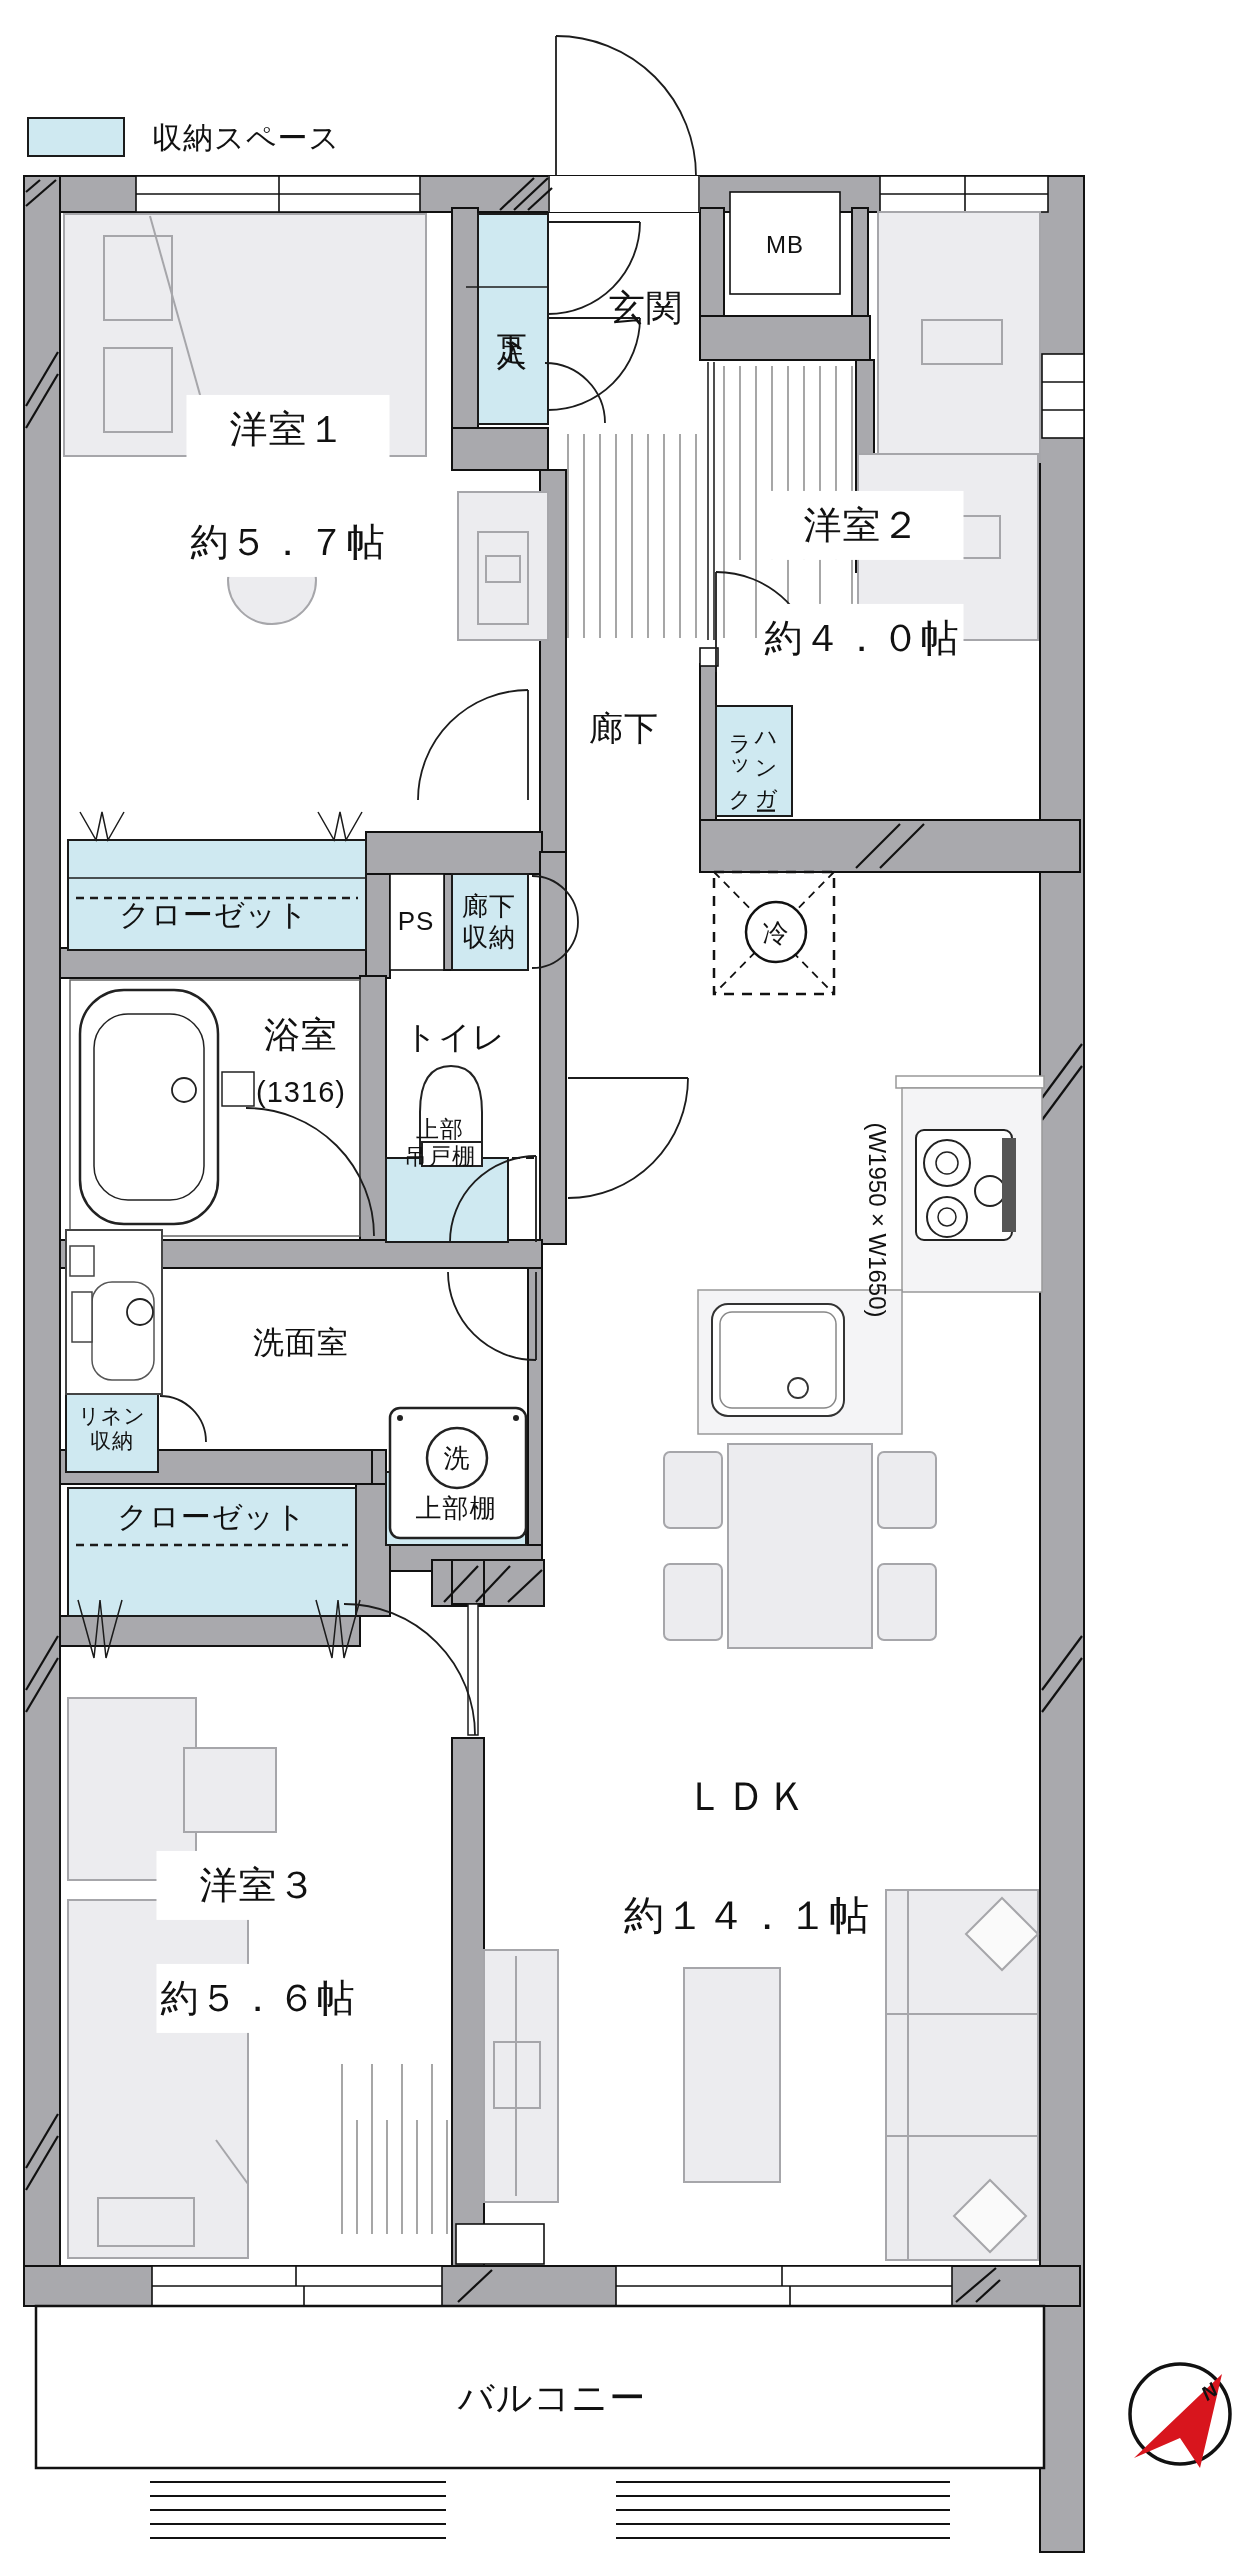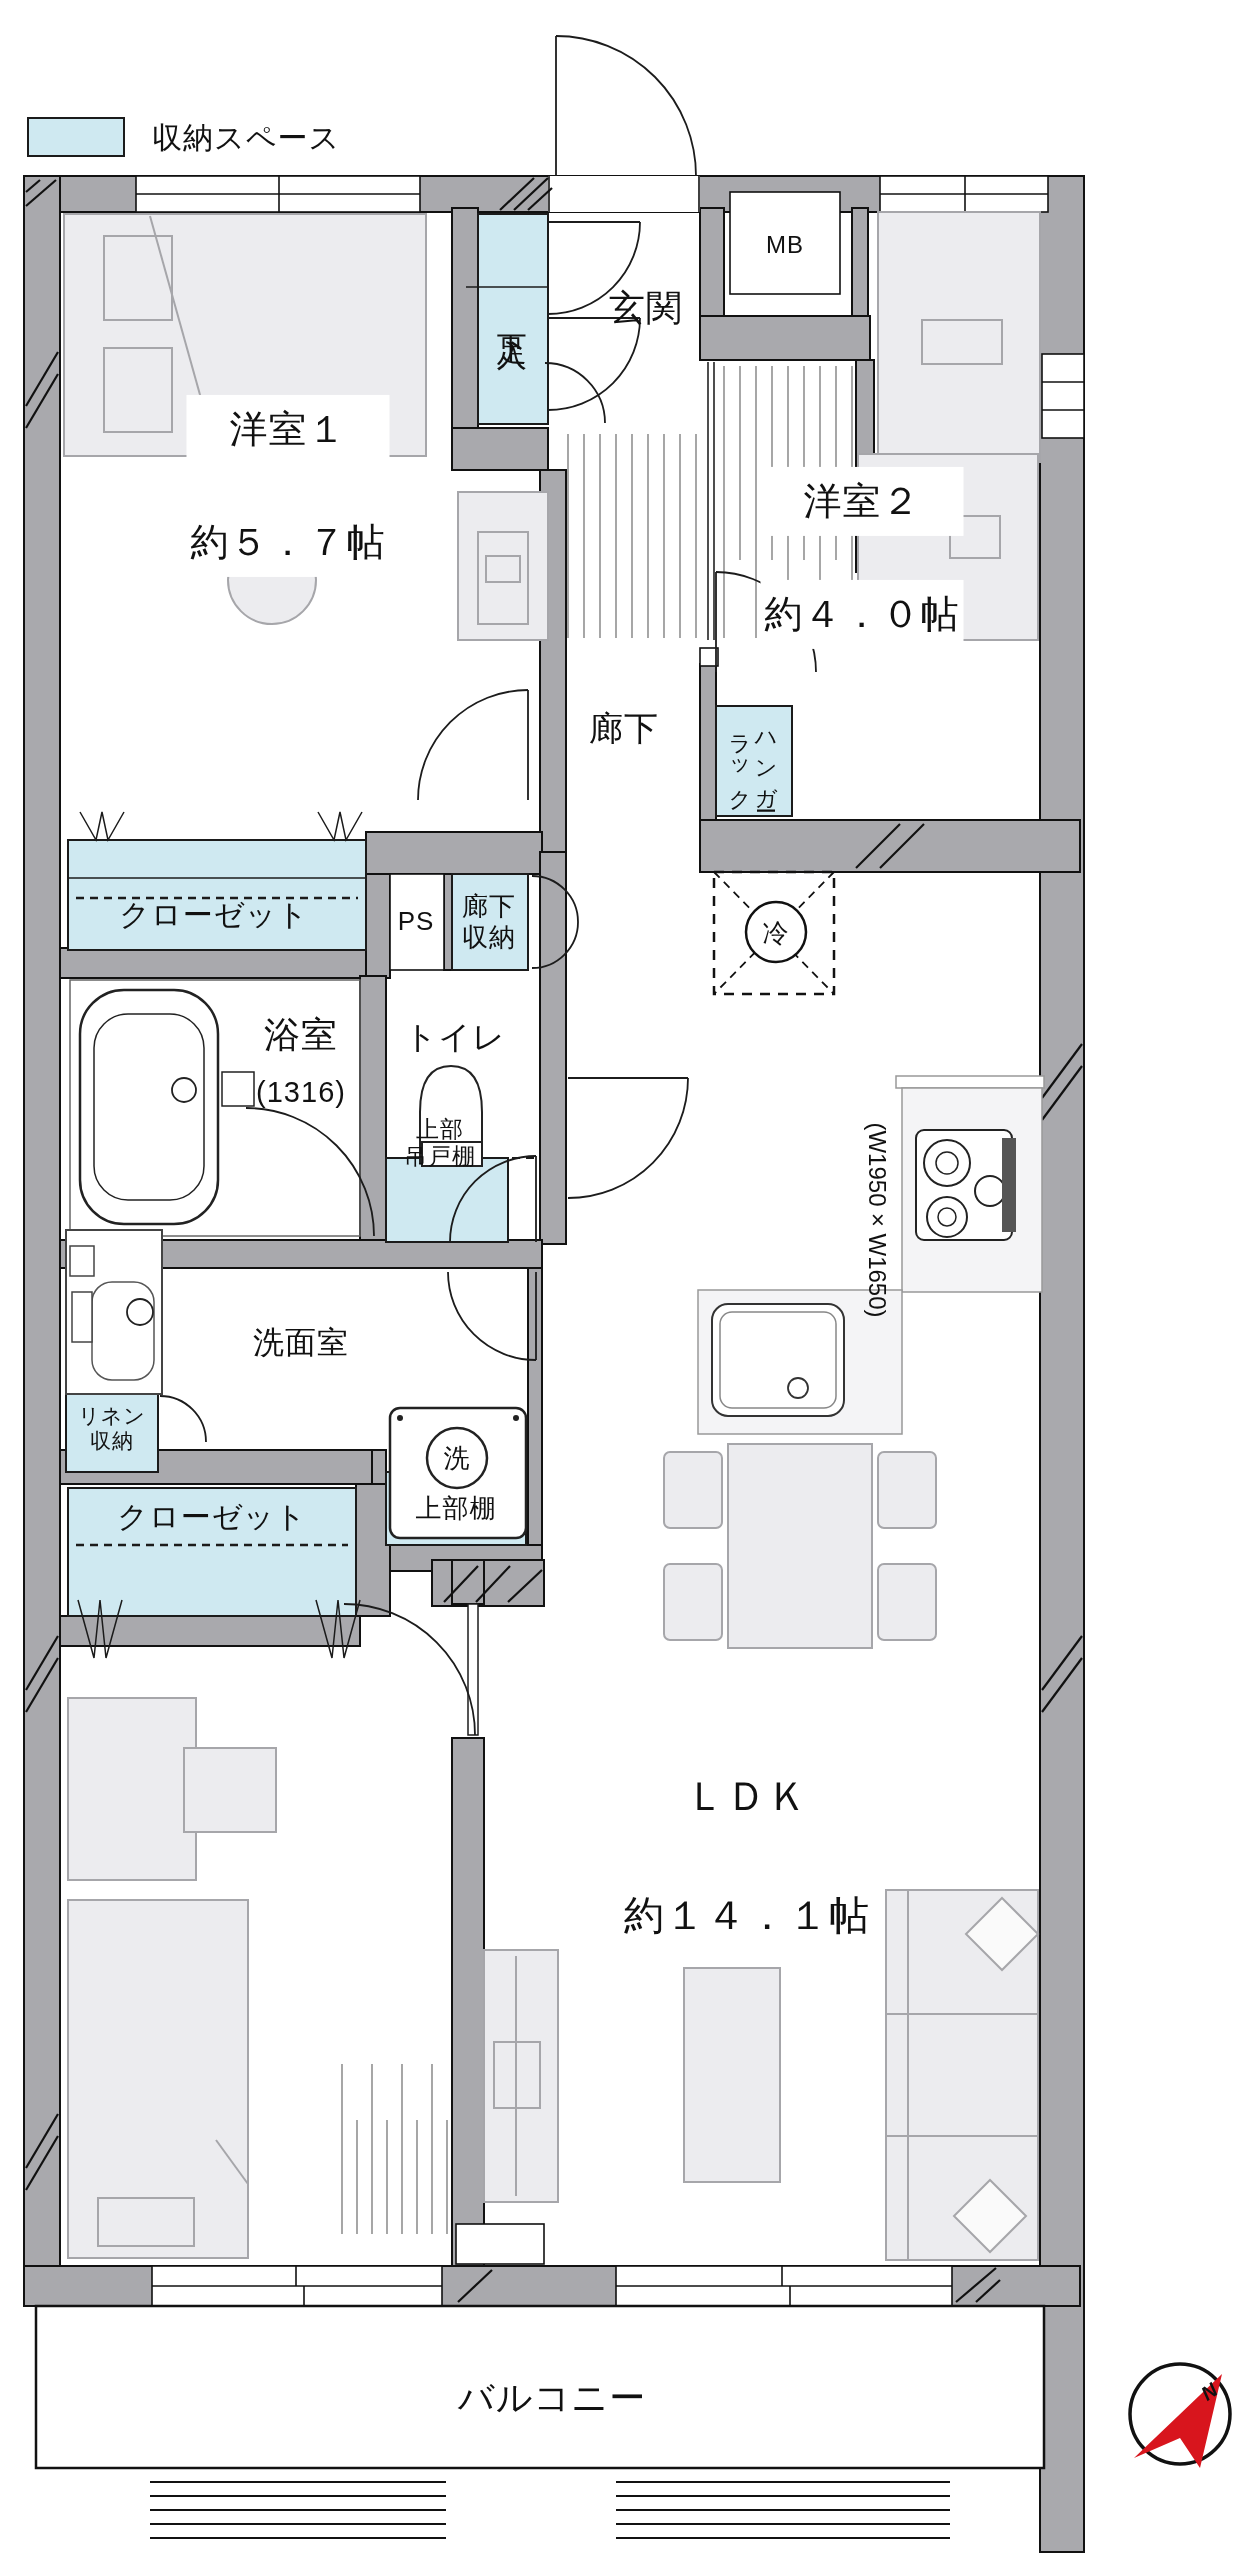--- a/index.html
+++ b/index.html
@@ -287,23 +287,27 @@
     <polygon points="1222,2374 1134,2458 1180,2438 1200,2468" fill="#d8151d"></polygon>
   </g>
 </svg>
 
 <div class="lbl legend-lbl f30" style="left:152px;top:138px">収納スペース</div>
 
 <div class="lbl f38" style="left:288px;top:486px">
   <span class="ln bgw">洋室１</span>
   <span class="ln bgw">約５．７帖</span>
 </div>
-<div class="lbl f38" style="left:862px;top:558px">
+<div class="lbl f38" style="left:862px;top:582px">
   <span class="ln bgw">洋室２</span>
   <span class="ln bgw">約４．０帖</span>
+</div>
+<div class="lbl f38" style="left:258px;top:1942px">
+  <span class="ln bgw">洋室３</span>
+  <span class="ln bgw">約５．６帖</span>
 </div>
 <div class="lbl f40" style="left:747px;top:1856px">
   <span class="ln bgw">ＬＤＫ</span>
   <span class="ln bgw">約１４．１帖</span>
 </div>
 
 <div class="lbl f36" style="left:646px;top:308px">玄関</div>
 <div class="lbl f34" style="left:624px;top:728px">廊下</div>
 <div class="lbl" style="left:301px;top:1062px">
   <span class="ln f36">浴室</span>

